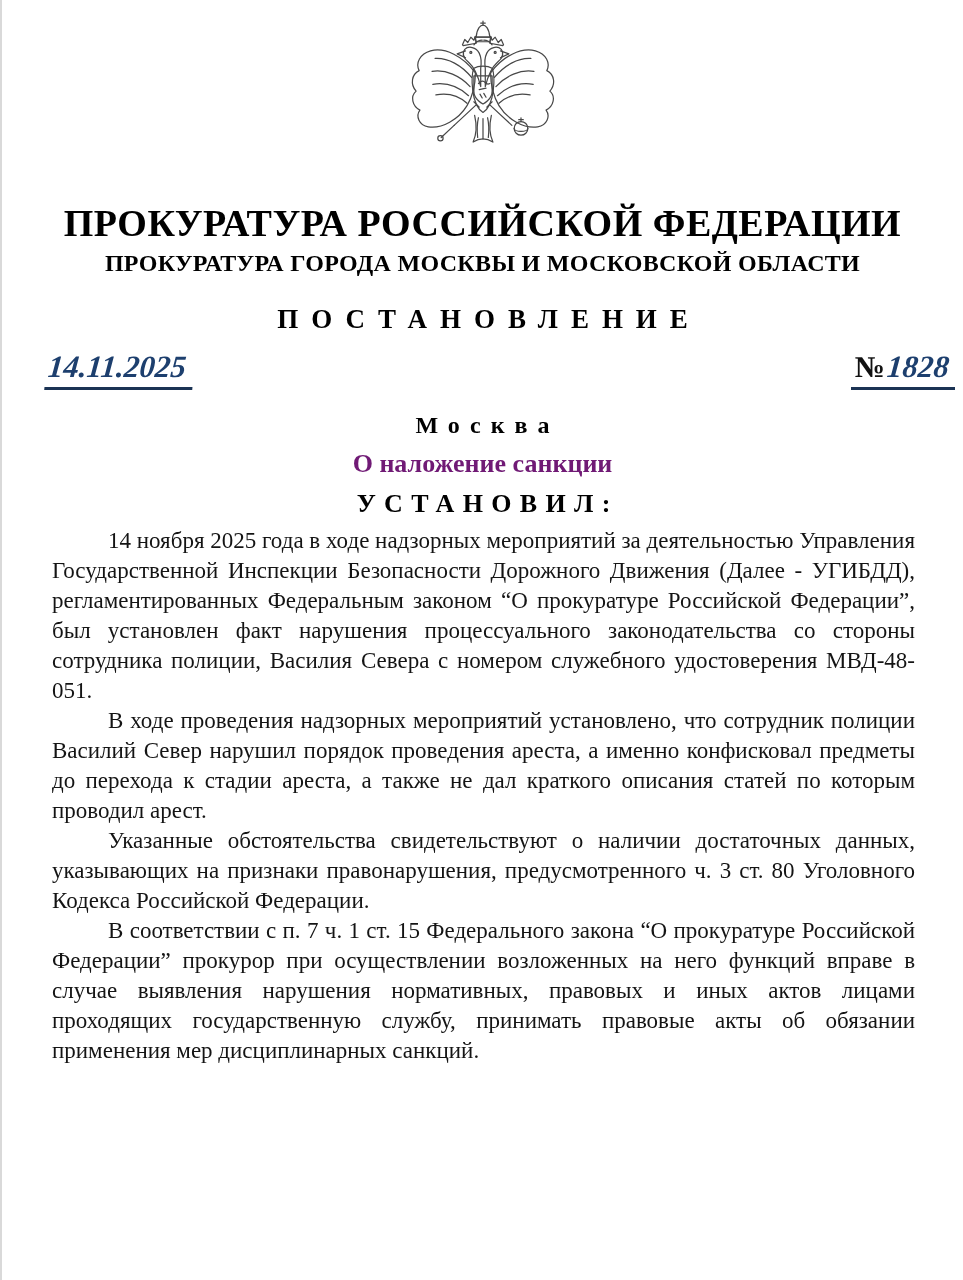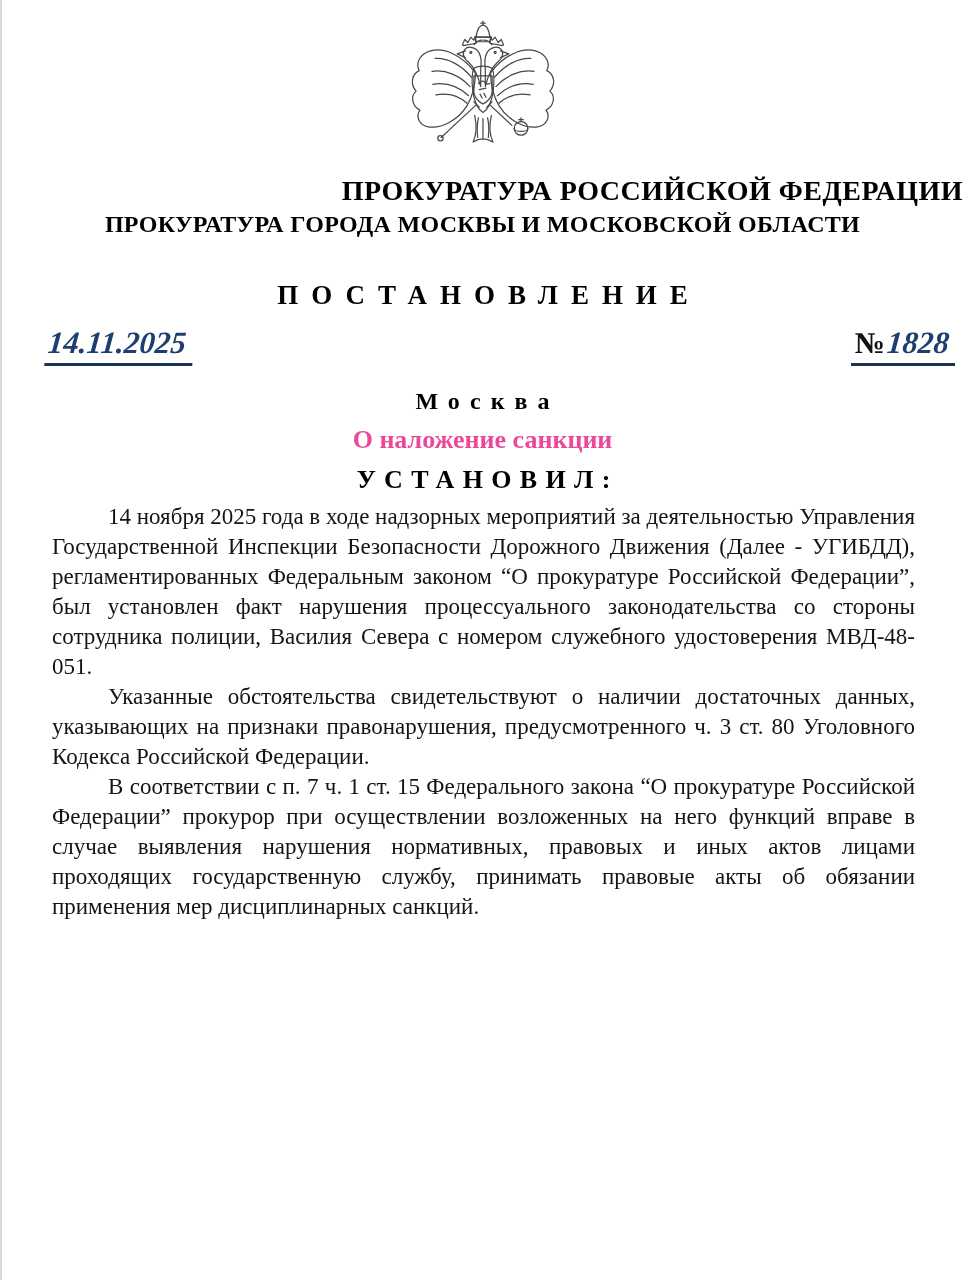--- a/index.html
+++ b/index.html
@@ -9,31 +9,31 @@
     background:#ffffff;
     font-family:"Liberation Serif","DejaVu Serif",serif;
     color:#141414;
     border-left:2px solid #d9d9d9;
     box-sizing:border-box;
     overflow:hidden;
   }
   .emblem{display:block;margin:7px auto 0;}
   .emblem path,.emblem circle{stroke:#474747;stroke-width:1.6;fill:none;stroke-linejoin:round;stroke-linecap:round;}
   .org{ text-align:center;font-weight:bold;color:#000;}
-  .org1{font-size:28px;line-height:1.28;margin-top:0;letter-spacing:.5px;text-align:right;}
+  .org1{font-size:38px;line-height:1.28;margin-top:26px;letter-spacing:.5px;}
   .org2{font-size:24px;line-height:1.28;letter-spacing:.3px;}
-  .doctype{text-align:center;font-weight:bold;color:#000;font-size:27px;letter-spacing:.48em;text-indent:.48em;margin-top:40px;}
+  .doctype{text-align:center;font-weight:bold;color:#000;font-size:27px;letter-spacing:.48em;text-indent:.48em;margin-top:26px;}
   .dateline{display:flex;justify-content:space-between;align-items:flex-end;padding:0 8px 0 44px;margin-top:14px;}
   .hand{font-style:italic;font-weight:bold;font-size:31px;color:#1d3f6e;}
   .date-field{display:inline-block;border-bottom:3px solid #1b3354;padding:0 8px 2px 2px;transform:skewX(-5deg);}
   .num-field{display:inline-block;border-bottom:3px solid #1b3354;padding:0 6px 2px 4px;}
   .num-sign{font-style:normal;font-weight:bold;font-size:30px;color:#111;}
   .num-val{font-style:italic;font-weight:bold;font-size:31px;color:#1d3f6e;transform:skewX(-5deg);display:inline-block;padding-left:2px;}
   .city{text-align:center;font-weight:bold;color:#000;font-size:24px;letter-spacing:.42em;text-indent:.42em;margin-top:22px;}
-  .subject{text-align:center;font-weight:bold;color:#ec4899;font-size:26px;margin-top:10px;}
+  .subject{text-align:center;font-weight:bold;color:#701a75;font-size:26px;margin-top:10px;}
   .bodytext{padding:0 48px 0 50px;margin-top:10px;}
   .bodytext p{margin:0;font-size:23px;line-height:30px;text-align:justify;text-indent:56px;color:#141414;}
   .ustanovil{text-align:center;font-weight:bold;color:#000;font-size:26px;letter-spacing:.32em;text-indent:.32em;margin:7px 0;}
 </style>
 </head>
 <body>
 
 <div class="page">
 
   <svg class="emblem" viewBox="0 0 200 185" width="152" height="166" aria-hidden="true">
@@ -82,17 +82,18 @@
     <span class="hand date-field">14.11.2025</span>
     <span class="num-field"><span class="num-sign">№</span><span class="num-val">1828</span></span>
   </div>
 
   <div class="city">Москва</div>
   <div class="subject">О наложение санкции</div>
 
   <div class="bodytext">
     <div class="ustanovil">УСТАНОВИЛ:</div>
     <p>14 ноября 2025 года в ходе надзорных мероприятий за деятельностью Управления Государственной Инспекции Безопасности Дорожного Движения (Далее - УГИБДД), регламентированных Федеральным законом “О прокуратуре Российской Федерации”, был установлен факт нарушения процессуального законодательства со стороны сотрудника полиции, Василия Севера с номером служебного удостоверения МВД-48-051.</p>
+    <p>В ходе проведения надзорных мероприятий установлено, что сотрудник полиции Василий Север нарушил порядок проведения ареста, а именно конфисковал предметы до перехода к стадии ареста, а также не дал краткого описания статей по которым проводил арест.</p>
     <p>Указанные обстоятельства свидетельствуют о наличии достаточных данных, указывающих на признаки правонарушения, предусмотренного ч. 3 ст. 80 Уголовного Кодекса Российской Федерации.</p>
     <p>В соответствии с п. 7 ч. 1 ст. 15 Федерального закона “О прокуратуре Российской Федерации” прокурор при осуществлении возложенных на него функций вправе в случае выявления нарушения нормативных, правовых и иных актов лицами проходящих государственную службу, принимать правовые акты об обязании применения мер дисциплинарных санкций.</p>
   </div>
 
 </div>
 
 </body></html>

